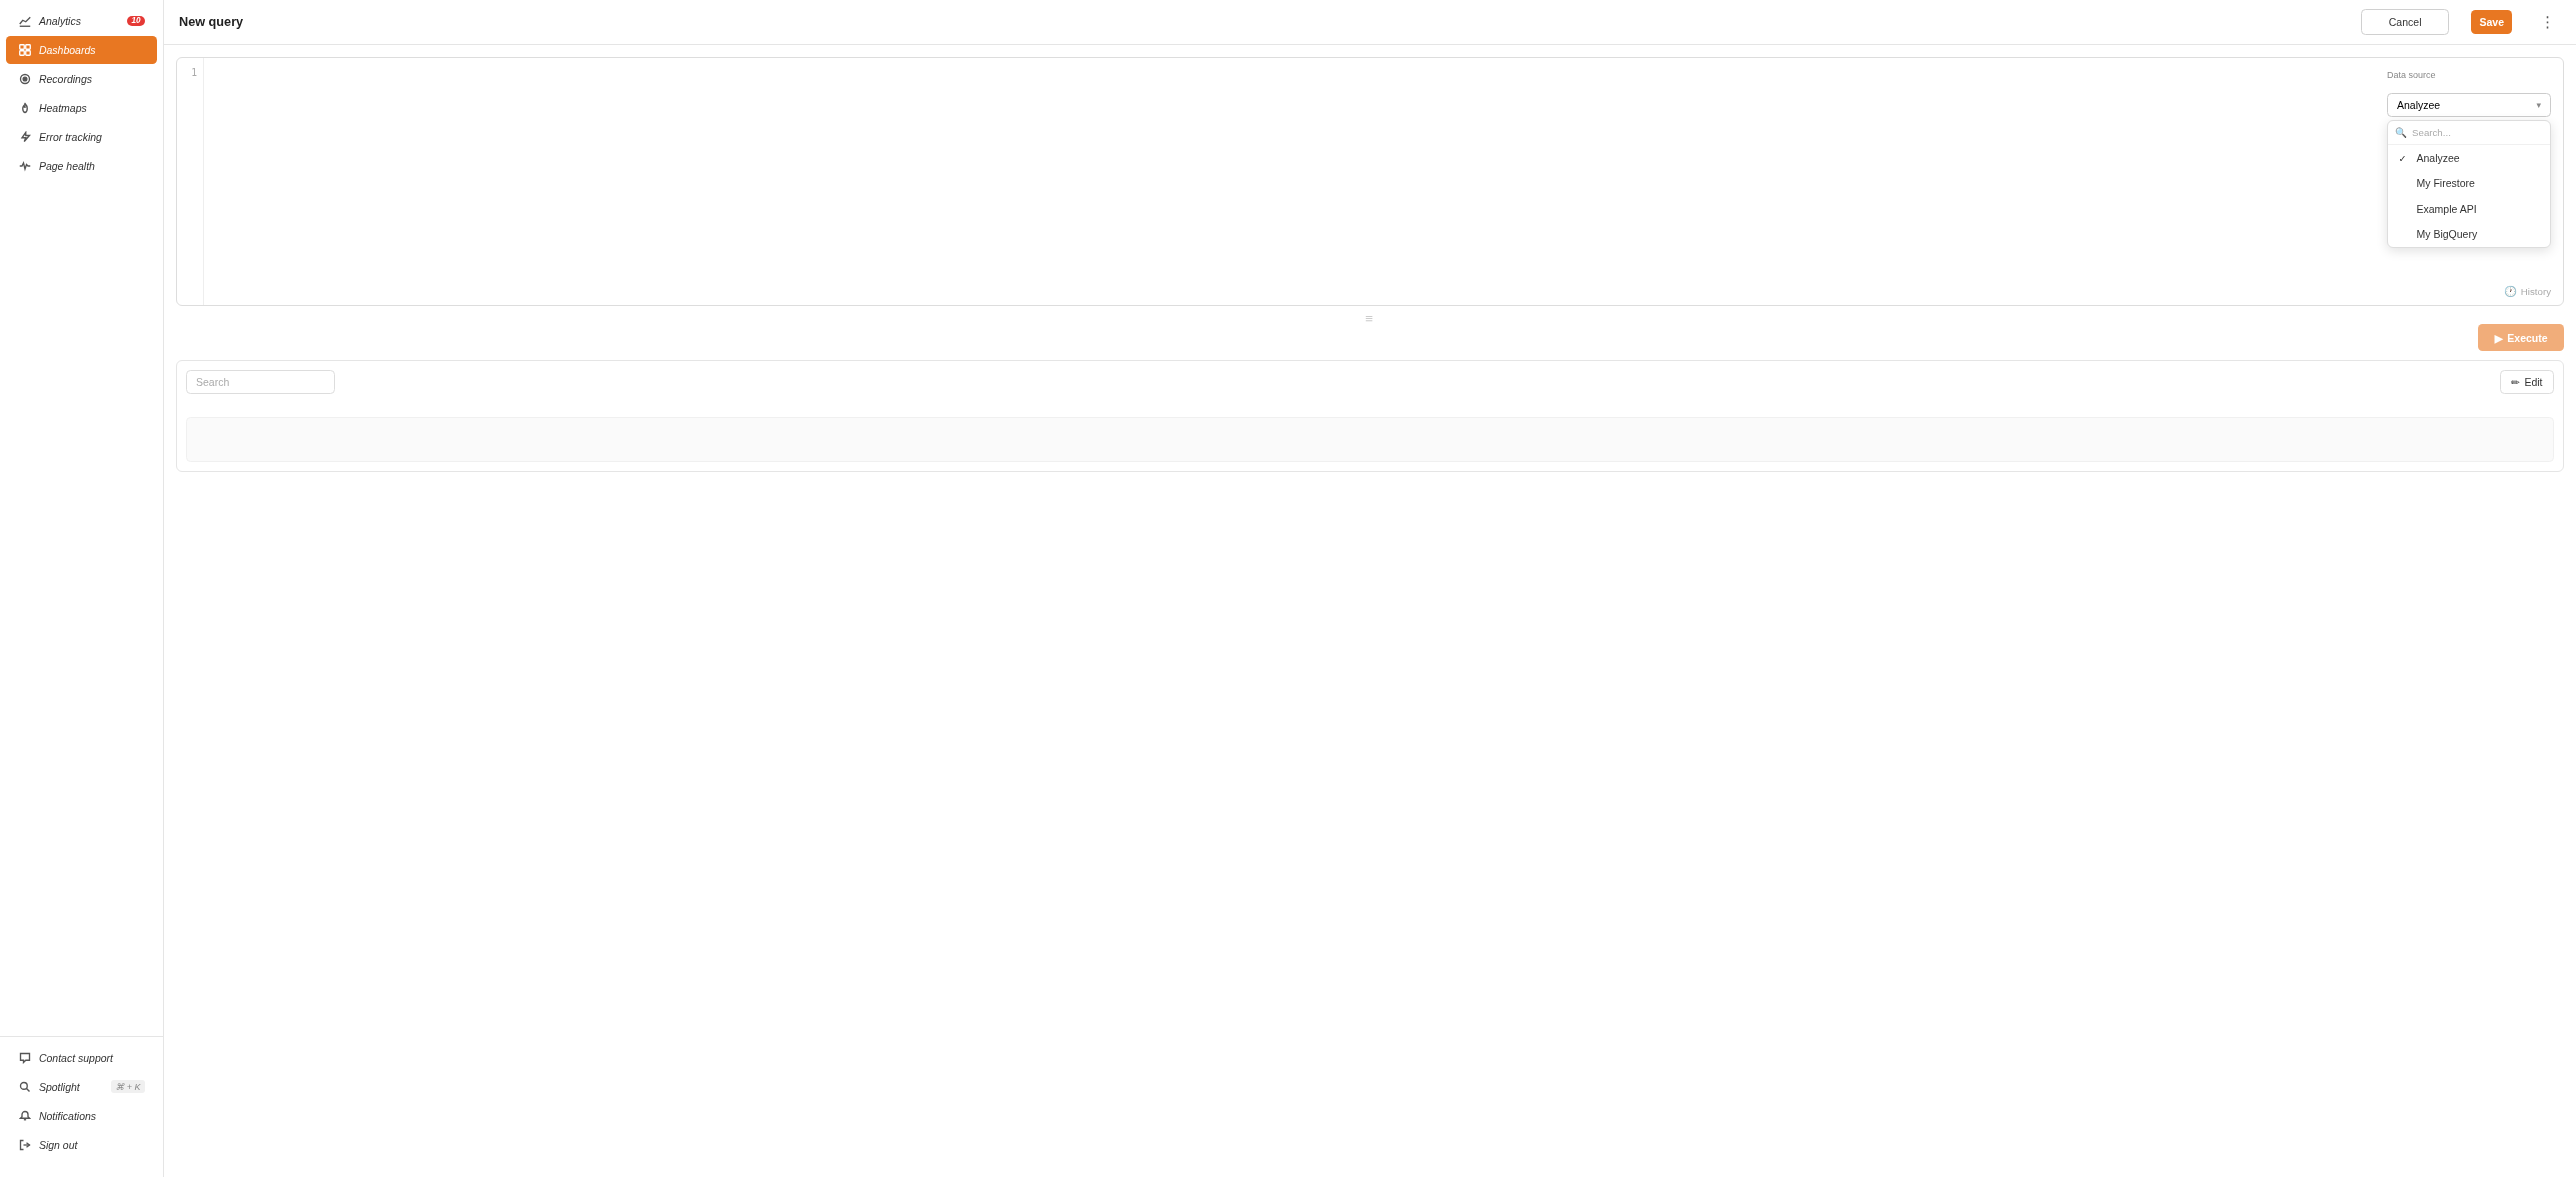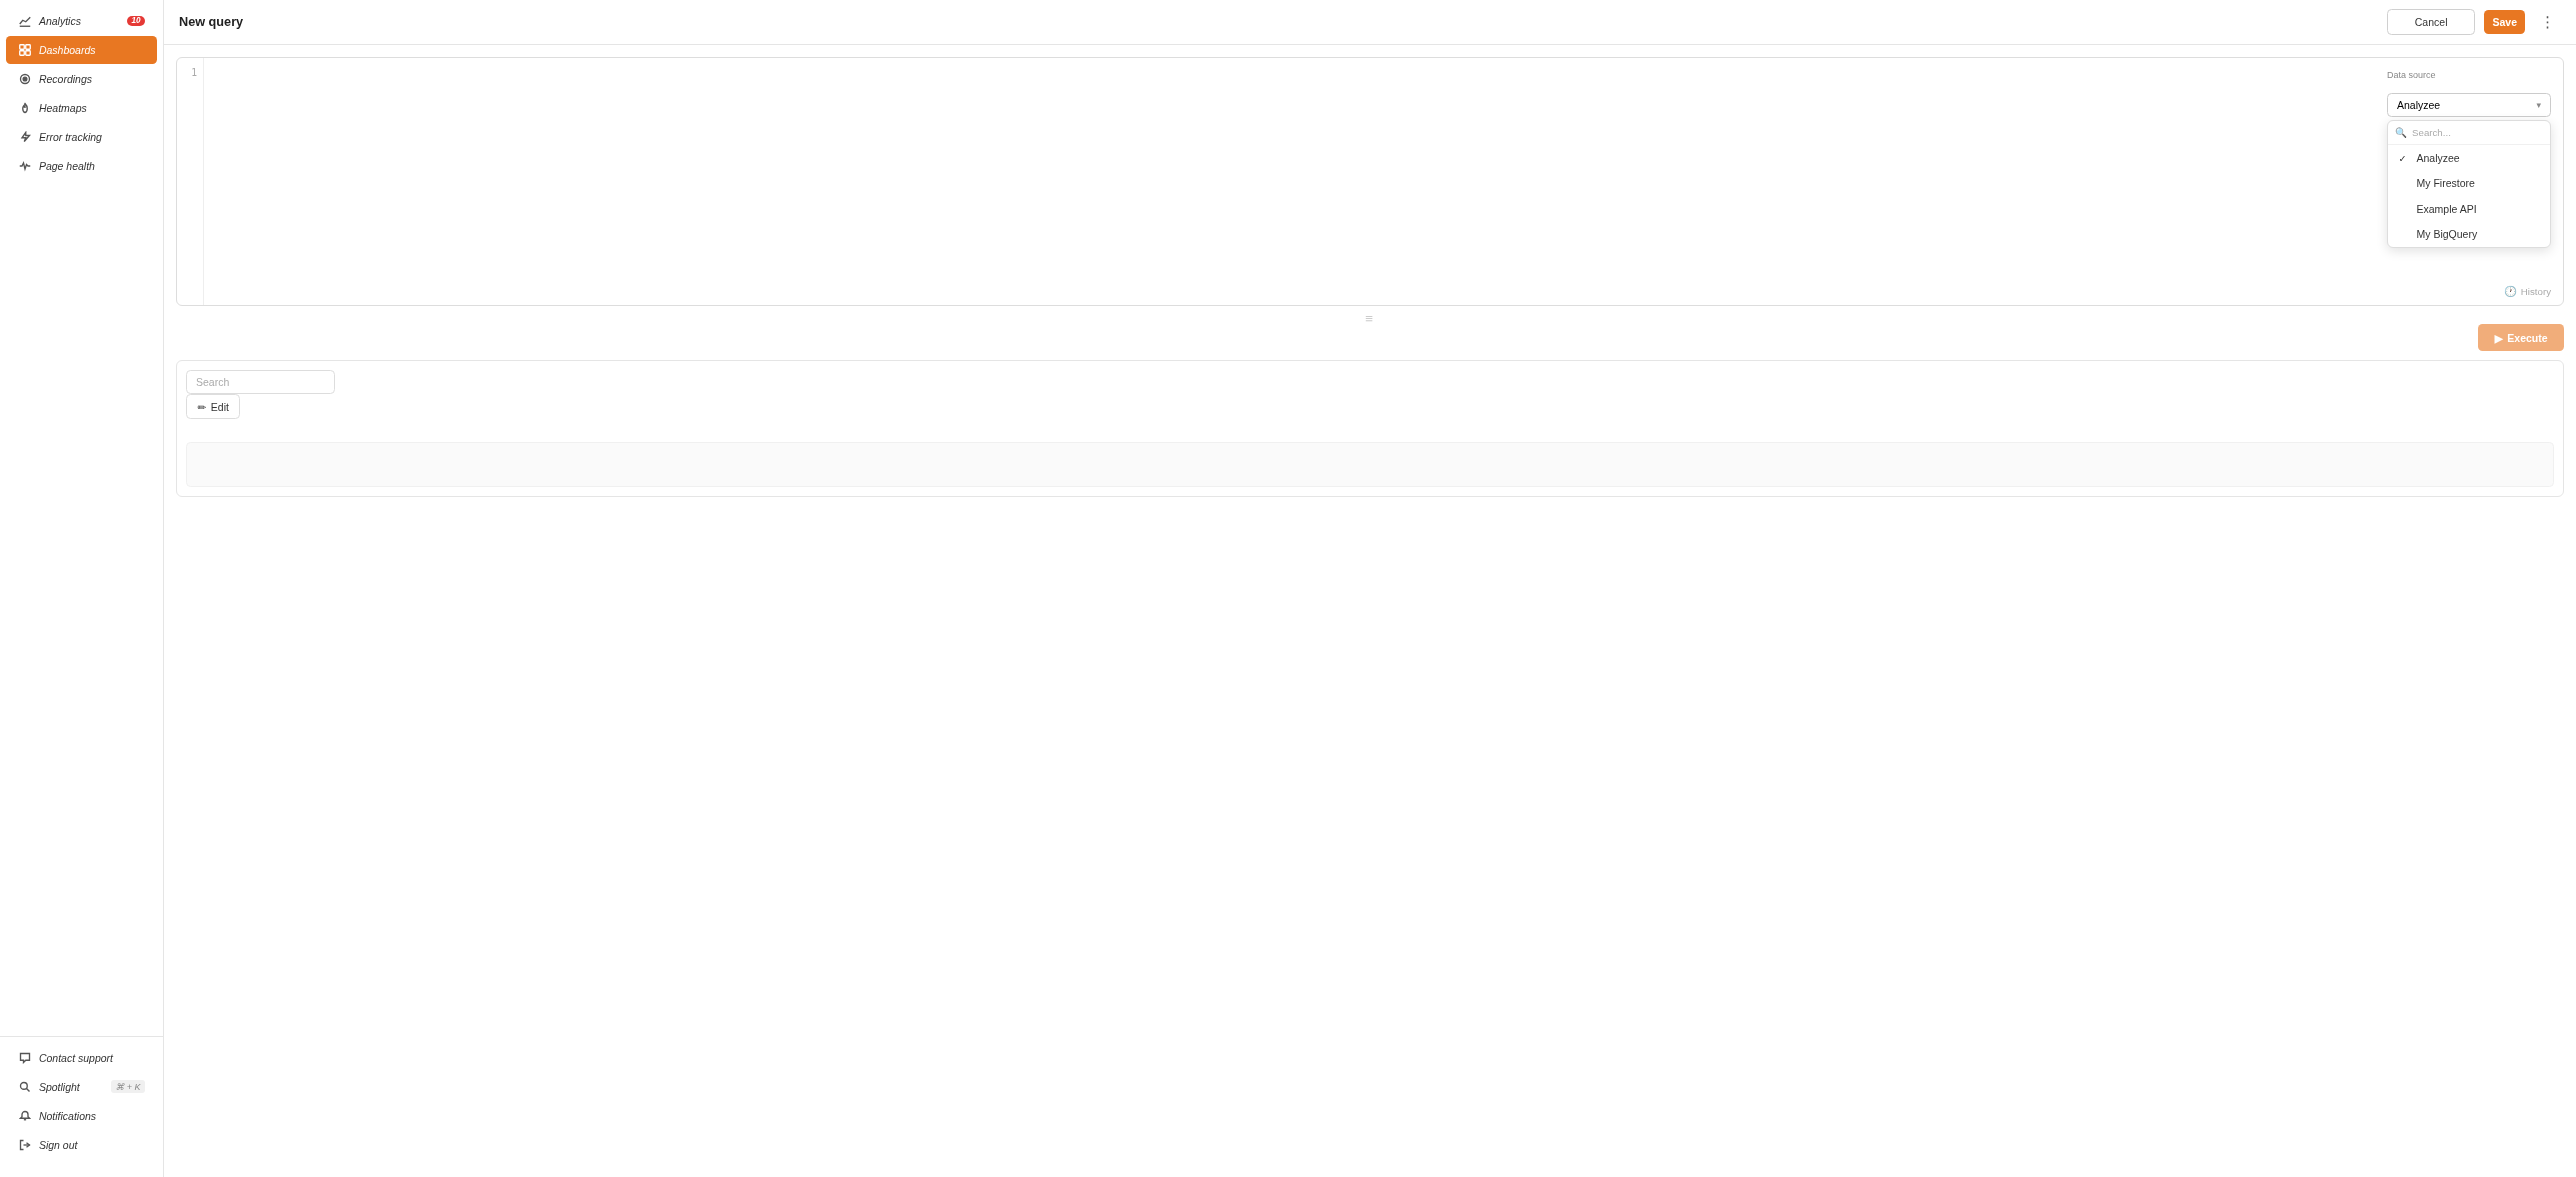--- a/index.html
+++ b/index.html
@@ -73,21 +73,21 @@
       background: #fff;
     }
 
     
     .header {
       display: flex;
       align-items: center;
       padding: 9px 15px;
       border-bottom: 0.7px solid #e5e5e5;
       background: #fff;
-      gap: 9px;
+      gap: 22px;
     }
     .page-title {
       font-size: 12.7px;
       font-weight: 600;
       color: #222;
       flex: 1;
     }
     .btn-cancel {
       background: #fff;
       border: 0.7px solid #d0d0d0;
@@ -307,24 +307,23 @@
 
     
     .results-panel {
       border: 0.7px solid #e5e5e5;
       border-radius: 6px;
       background: #fff;
       padding: 9px;
     }
     .results-toolbar {
       display: flex;
-      align-items: flex-start;
+      align-items: center;
       justify-content: space-between;
       margin-bottom: 23px;
-      flex-direction: column;
     }
     .results-search {
       border: 0.7px solid #ddd;
       border-radius: 4.5px;
       padding: 5.2px 9px;
       font-size: 10.5px;
       color: #333;
       outline: none;
       width: 149px;
     }

